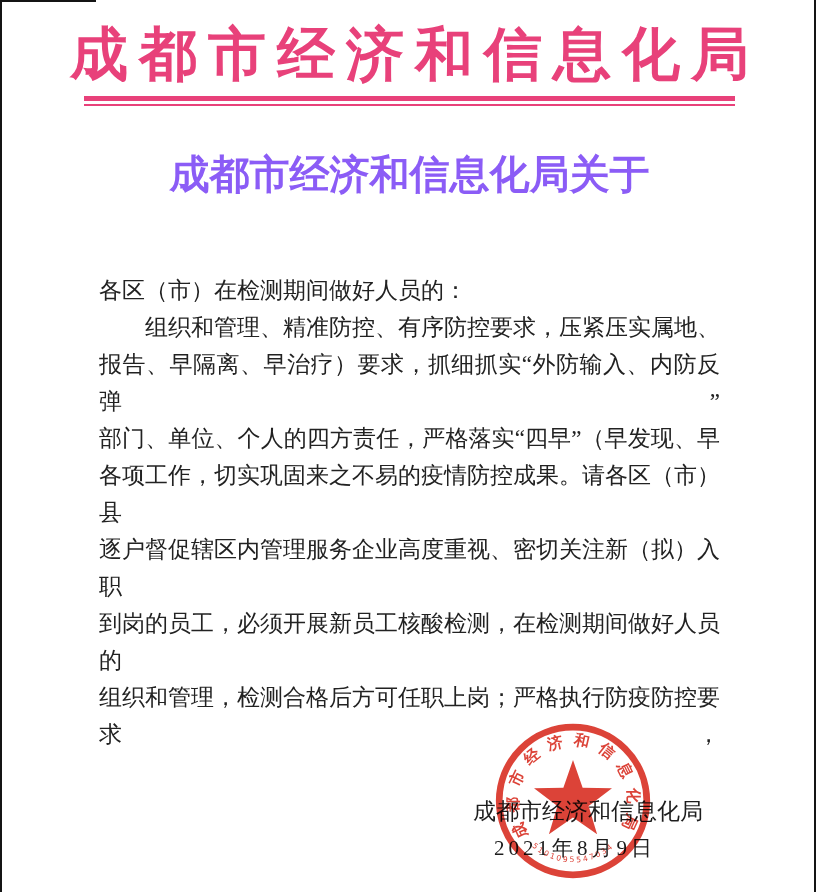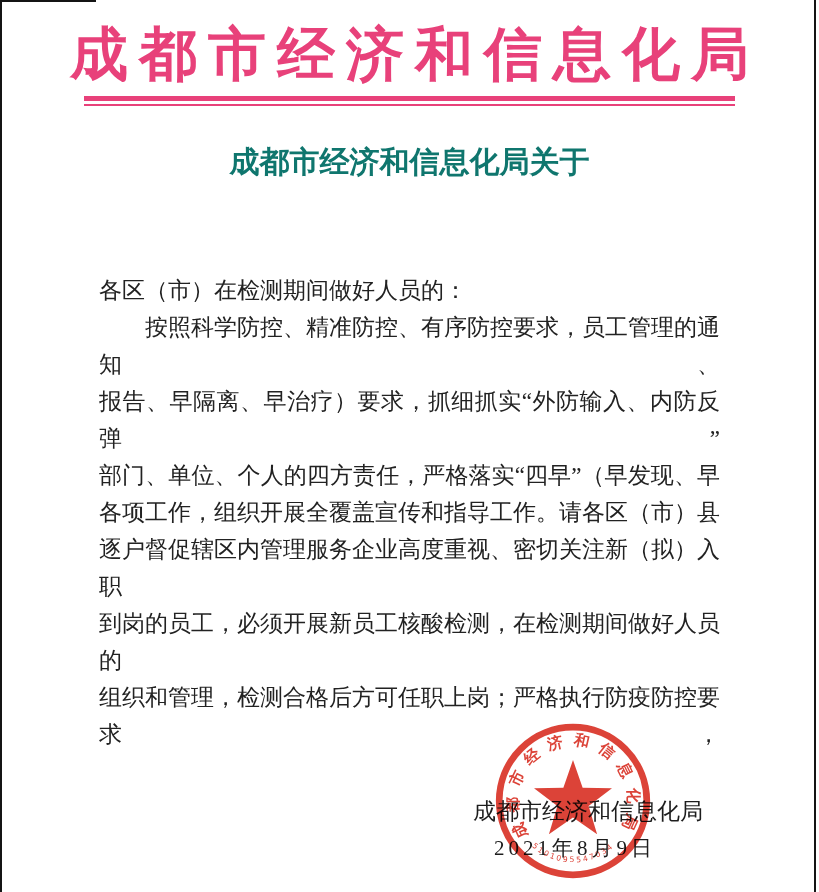--- a/index.html
+++ b/index.html
@@ -30,26 +30,26 @@
     color: #e8417a;
     white-space: nowrap;
   }
   .rule { position: absolute; left: 84px; top: 96px; width: 651px; }
   .rule-thick { height: 5px; background: #e8417a; }
   .rule-thin  { height: 2px; background: #e8417a; margin-top: 3px; }
 
   
   .doc-title {
     position: absolute;
-    top: 144px; left: 0; width: 100%;
+    top: 157px; left: 0; width: 100%;
     text-align: center;
-    font-size: 30px;
+    font-size: 40px;
     line-height: 35px;
     font-weight: bold;
-    color: #0f766e;
+    color: #8b5cf6;
   }
 
   
   .body-text {
     position: absolute;
     left: 99px; top: 272px; width: 621px;
     font-size: 23px;
     line-height: 37px;
     color: #222222;
   }
@@ -104,24 +104,24 @@
     <div class="rule-thick"></div>
     <div class="rule-thin"></div>
   </div>
 
   <div class="doc-title">
     <div>成都市经济和信息化局关于</div>
   </div>
 
   <div class="body-text">
     <div class="line">各区（市）在检测期间做好人员的：</div>
-    <div class="line j indent">按照科学防控、精准防控、有序防控要求，员工管理的通知、</div>
+    <div class="line j indent">组织和管理、精准防控、有序防控要求，压紧压实属地、</div>
     <div class="line j">报告、早隔离、早治疗）要求，抓细抓实“外防输入、内防反弹”</div>
     <div class="line j">部门、单位、个人的四方责任，严格落实“四早”（早发现、早</div>
-    <div class="line j">各项工作，组织开展全覆盖宣传和指导工作。请各区（市）县</div>
+    <div class="line j">各项工作，切实巩固来之不易的疫情防控成果。请各区（市）县</div>
     <div class="line j">逐户督促辖区内管理服务企业高度重视、密切关注新（拟）入职</div>
     <div class="line j">到岗的员工，必须开展新员工核酸检测，在检测期间做好人员的</div>
     <div class="line j">组织和管理，检测合格后方可任职上岗；严格执行防疫防控要求，</div>
 
   </div>
 
   <div class="signature">成都市经济和信息化局</div>
   <div class="sign-date">2021年8月9日</div>
 
   <div class="seal">

